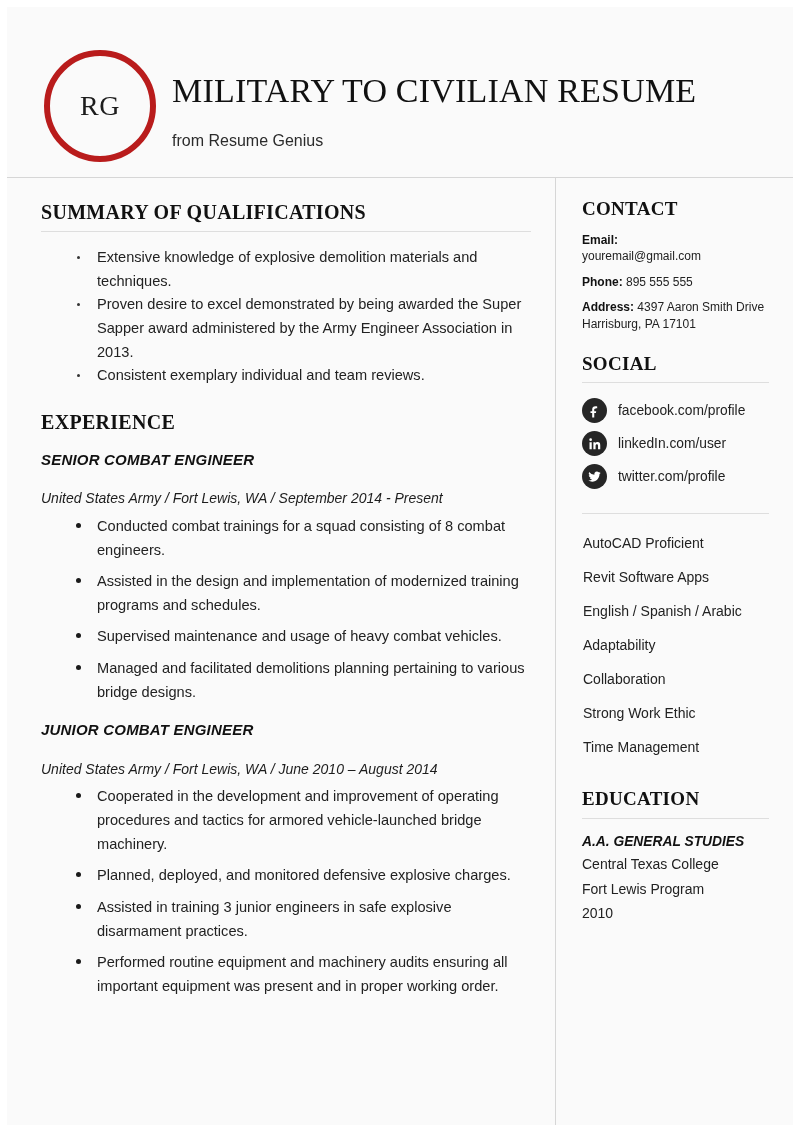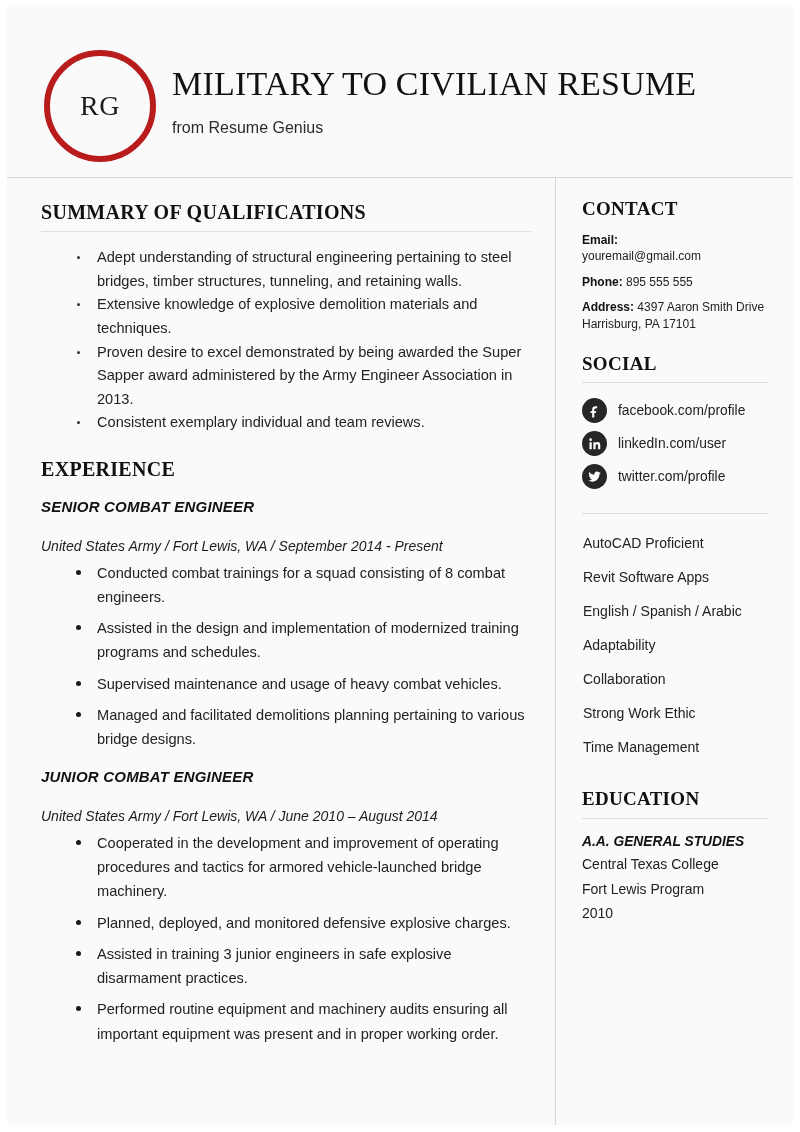--- a/index.html
+++ b/index.html
@@ -54,33 +54,33 @@
   .logo-text {
     font-family: "Liberation Serif", serif;
     font-size: 28px;
     letter-spacing: 0.5px;
     color: #1c1c1c;
     line-height: 1;
   }
   .header-titles {
     position: absolute;
     left: 165px;
-    top: 57px;
+    top: 64px;
   }
   .doc-title {
     font-family: "Liberation Serif", serif;
     font-size: 34px;
     font-weight: 400;
     letter-spacing: 0.2px;
     color: #111111;
     line-height: 1.15;
     white-space: nowrap;
   }
   .doc-subtitle {
-    margin-top: 16px;
+    margin-top: 22px;
     font-family: "Liberation Sans", sans-serif;
     font-size: 16px;
     color: #2b2b2b;
     font-weight: 400;
   }
 
   .header-rule {
     position: absolute;
     left: 0;
     right: 0;
@@ -304,21 +304,20 @@
     <div class="header-rule"></div>
 
     <div class="body-cols">
 
       <div class="col-main">
 
         <div>
           <h2 class="section-title">SUMMARY OF QUALIFICATIONS</h2>
           <div class="section-rule"></div>
           <ul class="bullet-list summary-list">
-            <li>Adept understanding of structural engineering pertaining to steel bridges, timber structures, tunneling, and retaining walls.</li>
             <li>Extensive knowledge of explosive demolition materials and techniques.</li>
             <li>Proven desire to excel demonstrated by being awarded the Super Sapper award administered by the Army Engineer Association in 2013.</li>
             <li>Consistent exemplary individual and team reviews.</li>
           </ul>
         </div>
 
         <div>
           <h2 class="section-title exp-heading">EXPERIENCE</h2>
 
           <div class="experience-block">

